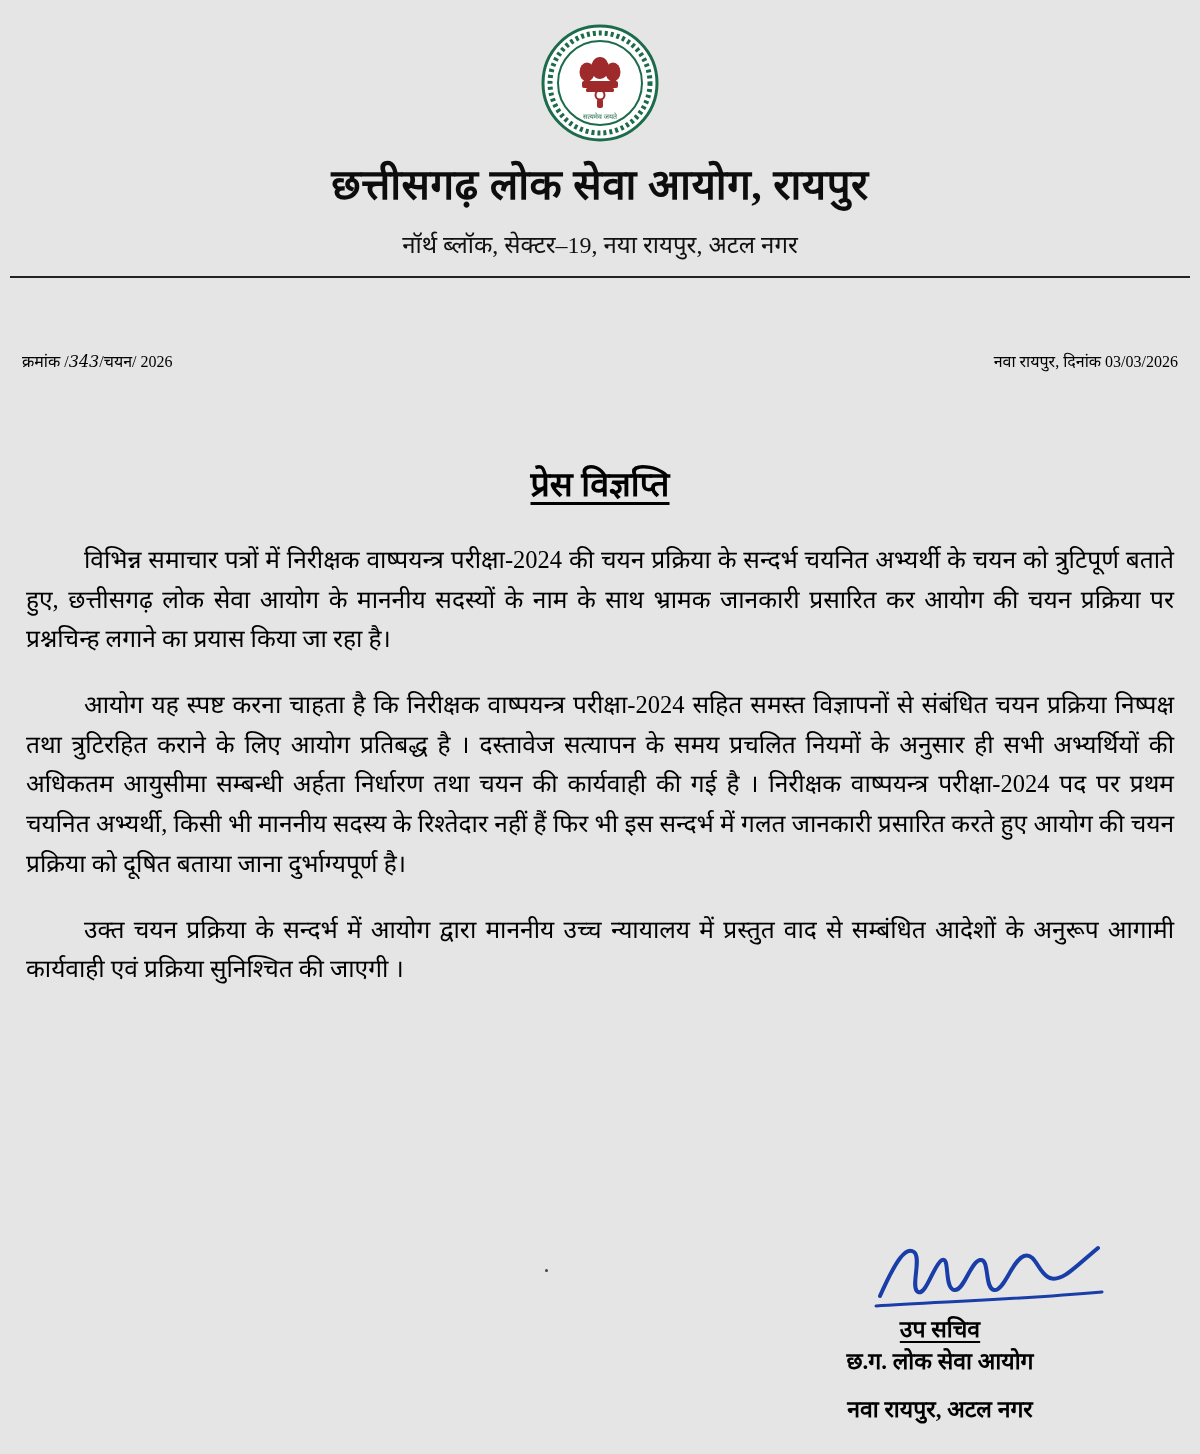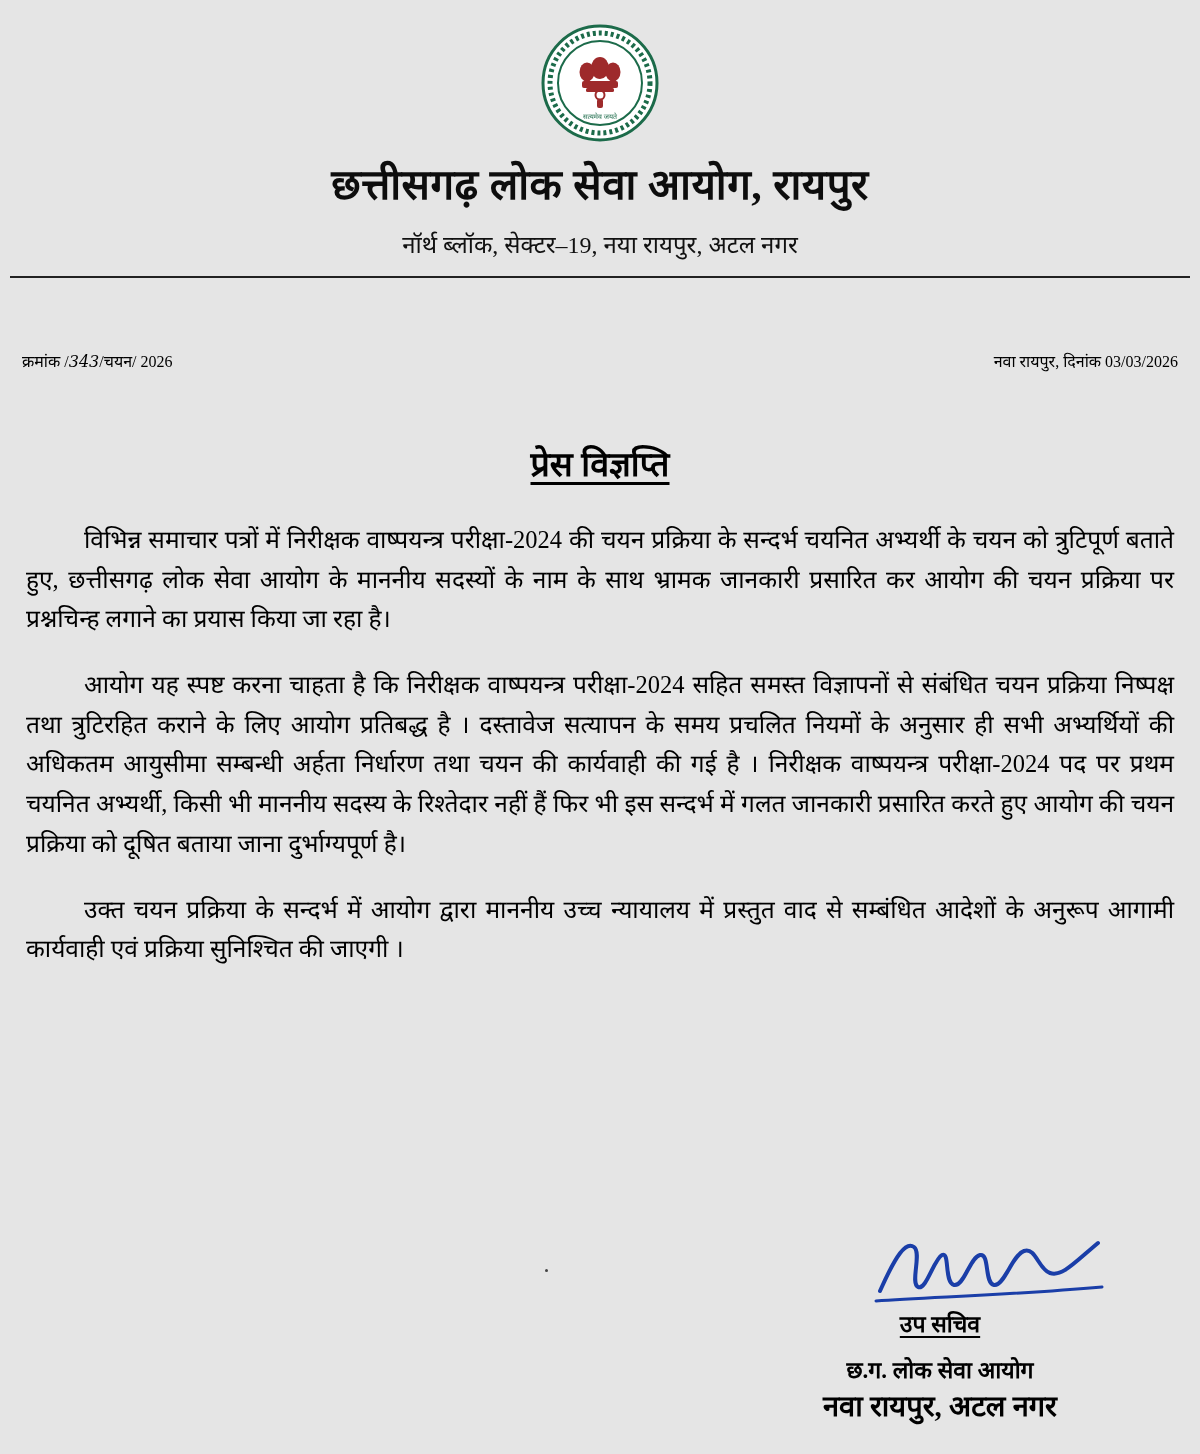--- a/index.html
+++ b/index.html
@@ -74,21 +74,21 @@
     font-family: "DejaVu Serif", serif;
     font-style: italic;
   }
   .ref-right { white-space: nowrap; text-align: center; }
 
   
   .doc-title {
     text-align: center;
     font-size: 34px;
     font-weight: bold;
-    margin-top: 68px;
+    margin-top: 88px;
     text-decoration: underline;
     text-underline-offset: 6px;
   }
 
   
   .body-text {
     margin: 34px 26px 0 26px;
   }
   .para {
     font-size: 24.5px;
@@ -115,26 +115,25 @@
   .sign-role {
     font-size: 23px;
     font-weight: bold;
     text-decoration: underline;
     text-underline-offset: 4px;
     margin-top: -4px;
   }
   .sign-org {
     font-size: 23px;
     font-weight: bold;
-    margin-top: 14px;
   }
   .sign-place {
-    font-size: 29px;
-    font-weight: bold;
-    margin-top: 0;
+    font-size: 23px;
+    font-weight: bold;
+    margin-top: 16px;
   }
   .stray-dot {
     position: absolute;
     left: 545px;
     bottom: 182px;
     width: 3px;
     height: 3px;
     background: #444;
     border-radius: 50%;
   }

